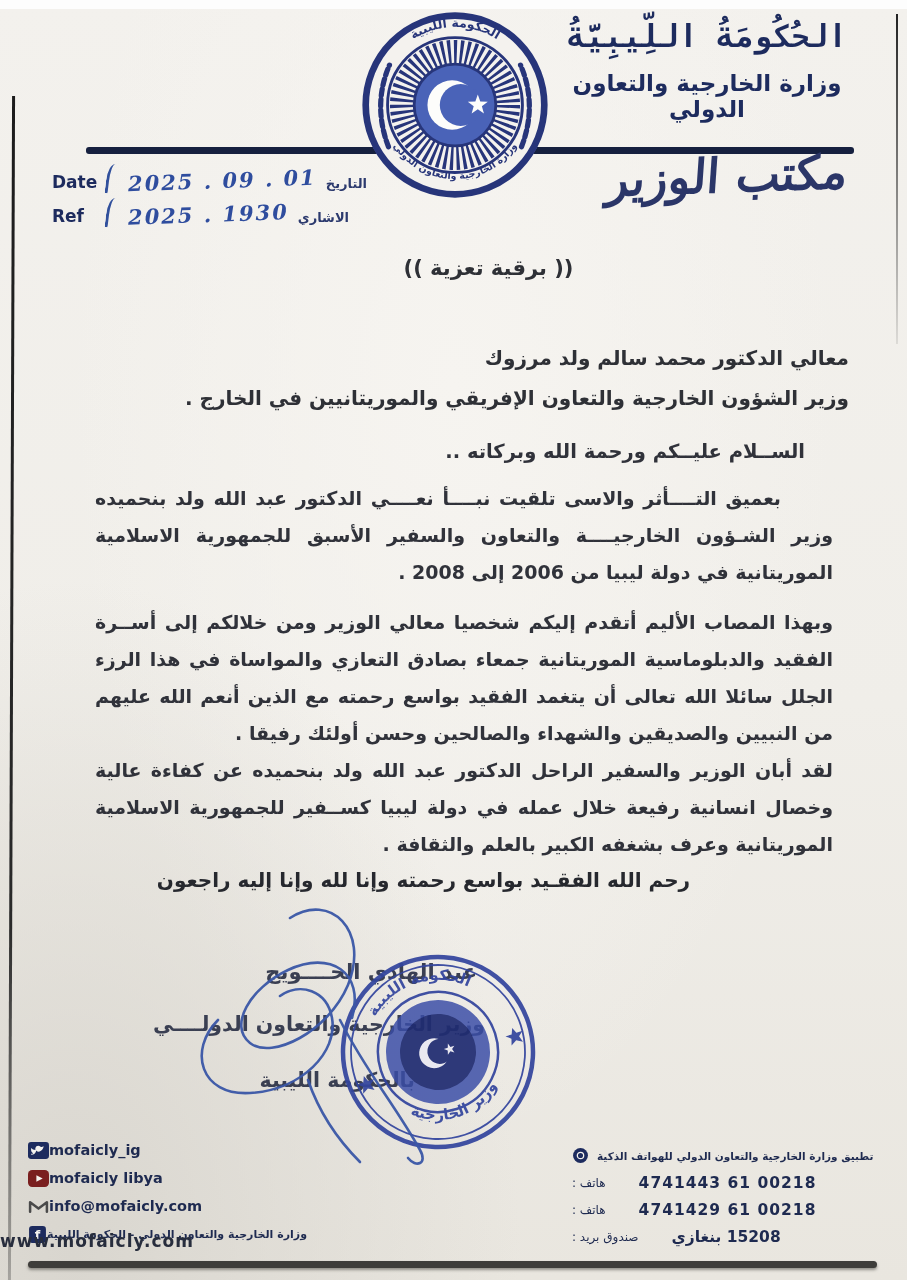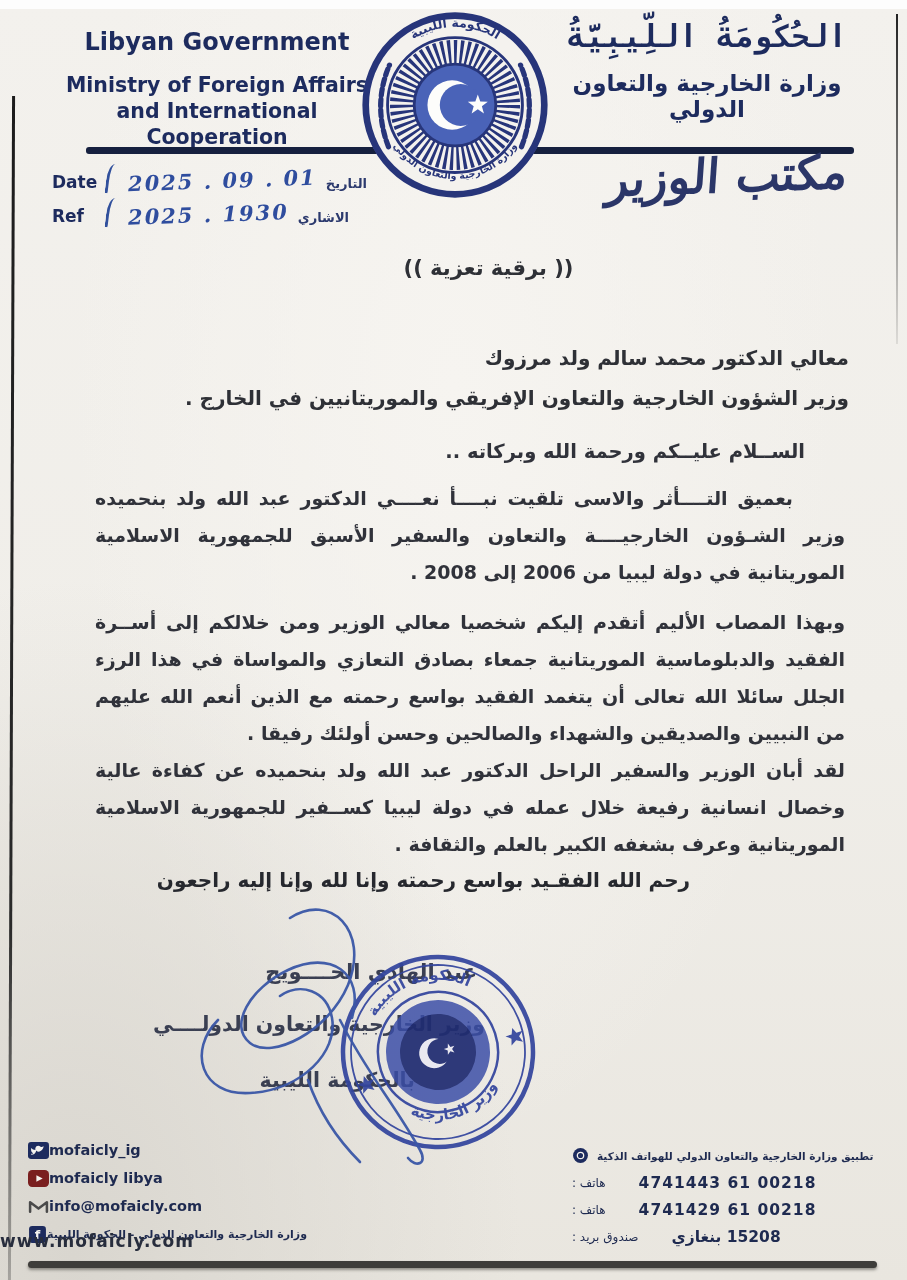--- a/index.html
+++ b/index.html
@@ -42,21 +42,21 @@
     font-family:"DejaVu Serif",serif;font-size:47px;font-weight:bold;color:#2b3668;
     transform:rotate(-2deg) skewX(-6deg);}
 
   
   .title{position:absolute;left:70px;right:0;top:256px;text-align:center;
     font-size:21px;font-weight:bold;color:#2e3036;}
   .addressee{position:absolute;right:58px;top:338px;text-align:right;
     font-size:20px;font-weight:bold;line-height:40px;color:#2e3036;}
   .greeting{position:absolute;right:102px;top:440px;font-size:19.5px;
     font-weight:bold;color:#30323a;}
-  .para{position:absolute;right:62px;left:95px;margin:0;font-size:19px;
+  .para{position:absolute;right:74px;left:95px;margin:0;font-size:19px;
     line-height:37px;font-weight:700;color:#30323a;text-align:justify;}
   .para.p1{top:480px;text-indent:52px;}
   .para.p2{top:604px;}
   .para.p3{top:752px;}
   .closing{position:absolute;left:0;right:60px;top:868px;text-align:center;
     font-size:20px;font-weight:bold;color:#26282e;}
 
   
   .sig-name{position:absolute;right:430px;top:960px;font-size:21px;font-weight:bold;color:#3a3f52;}
   .sig-title1{position:absolute;right:422px;top:1012px;font-size:20.5px;font-weight:bold;color:#3a3f52;}
@@ -81,25 +81,20 @@
     background:#3e3d3a;border-radius:4px;box-shadow:0 2px 3px rgba(60,58,52,.5);}
 </style>
 </head>
 <body>
 
 <div class="page">
   <div class="top-white"></div>
   <div class="edge-left"></div>
   <div class="edge-right"></div>
 
-  <div class="en-block">
-    <div class="en1">Libyan Government</div>
-    <div class="en2">Ministry of Foreign Affairs</div>
-    <div class="en2">and International Cooperation</div>
-  </div>
   <div class="ar-block" dir="rtl">
     <div class="ar1">الحُكُومَةُ اللِّيبِيَّةُ</div>
     <div class="ar2">وزارة الخارجية والتعاون الدولي</div>
   </div>
   <div class="rule"></div>
 
   <div class="emblem">
     <svg width="190" height="190" viewBox="0 0 200 200">
       <circle cx="100" cy="100" r="97" fill="#f4f2ee"></circle>
       <circle cx="100" cy="100" r="94" fill="none" stroke="#27357a" stroke-width="7"></circle>

